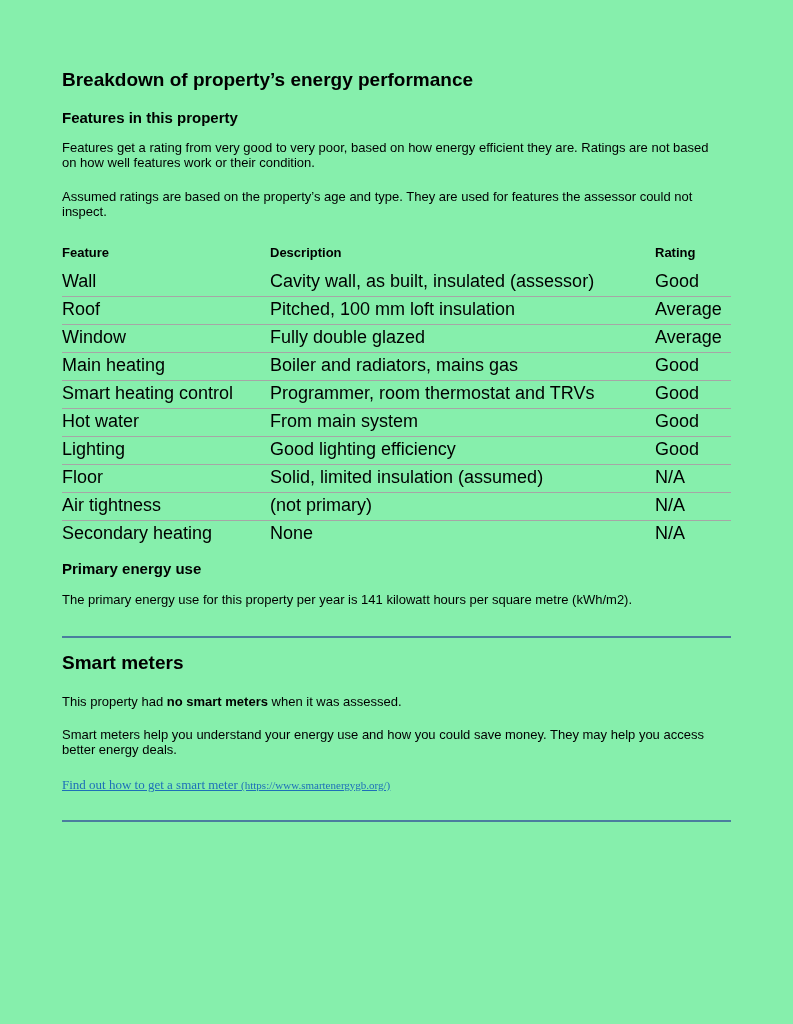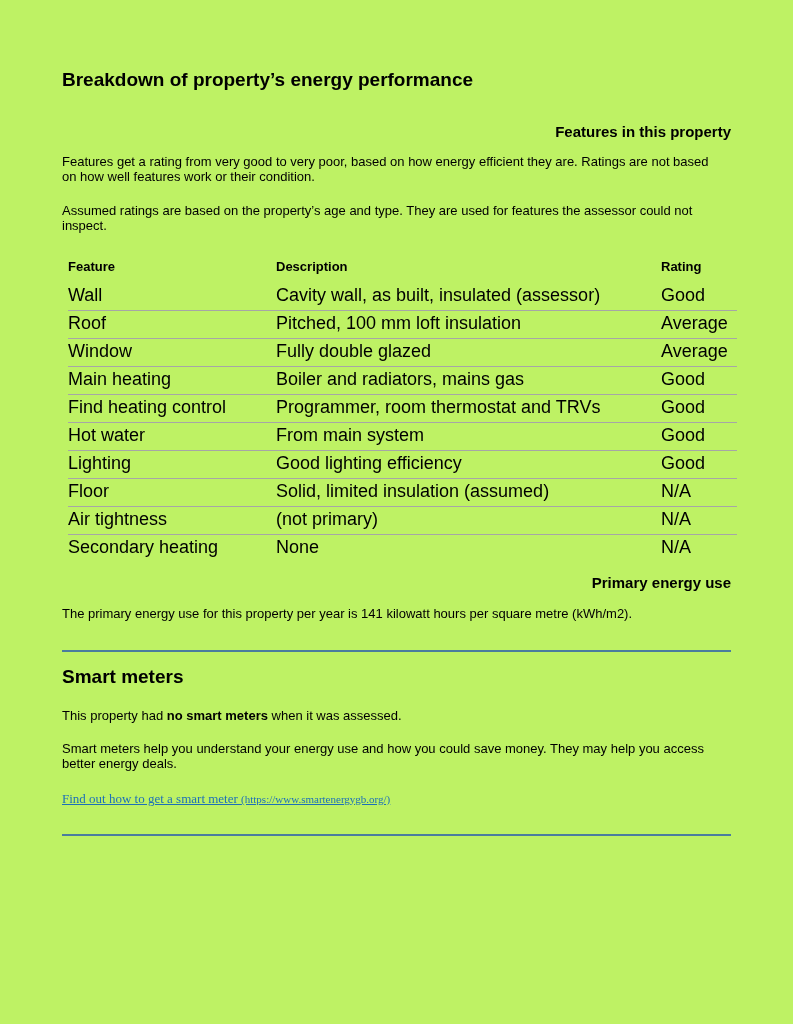--- a/index.html
+++ b/index.html
@@ -7,53 +7,51 @@
   html, body { margin: 0; padding: 0; }
   body {
     background: #ffffff;
     font-family: "Liberation Sans", "DejaVu Sans", sans-serif;
     color: #000000;
   }
   .page {
     position: relative;
     width: 793px;
     height: 1024px;
-    background: #bef264;
+    background: #86efac;
     overflow: hidden;
   }
   .content {
     padding: 69px 62px 0 62px;
     width: 793px;
   }
   h1.doc-h1 {
     font-size: 19px;
     line-height: 22px;
     font-weight: bold;
     margin: 0;
   }
   h2.doc-h2 {
     font-size: 15px;
     line-height: 17px;
     font-weight: bold;
-    margin: 32px 0 0 0;
-    text-align: right;
+    margin: 18px 0 0 0;
   }
   p.doc-p {
     font-size: 13px;
     line-height: 15px;
     margin: 14px 8px 0 0;
   }
   p.doc-p.gap-lg { margin-top: 19px; }
 
   table.features-table {
     margin-top: 26px;
     width: 669px;
     border-collapse: collapse;
     table-layout: fixed;
-    margin-left: 6px;
   }
   table.features-table col.col-feature { width: 208px; }
   table.features-table col.col-description { width: 385px; }
   table.features-table col.col-rating { width: 76px; }
   table.features-table th {
     font-size: 13px;
     font-weight: bold;
     text-align: left;
     padding: 0 0 9px 0;
     vertical-align: top;
@@ -143,21 +141,21 @@
             <td>Window</td>
             <td>Fully double glazed</td>
             <td>Average</td>
           </tr>
           <tr>
             <td>Main heating</td>
             <td>Boiler and radiators, mains gas</td>
             <td>Good</td>
           </tr>
           <tr>
-            <td>Find heating control</td>
+            <td>Smart heating control</td>
             <td>Programmer, room thermostat and TRVs</td>
             <td>Good</td>
           </tr>
           <tr>
             <td>Hot water</td>
             <td>From main system</td>
             <td>Good</td>
           </tr>
           <tr>
             <td>Lighting</td>

